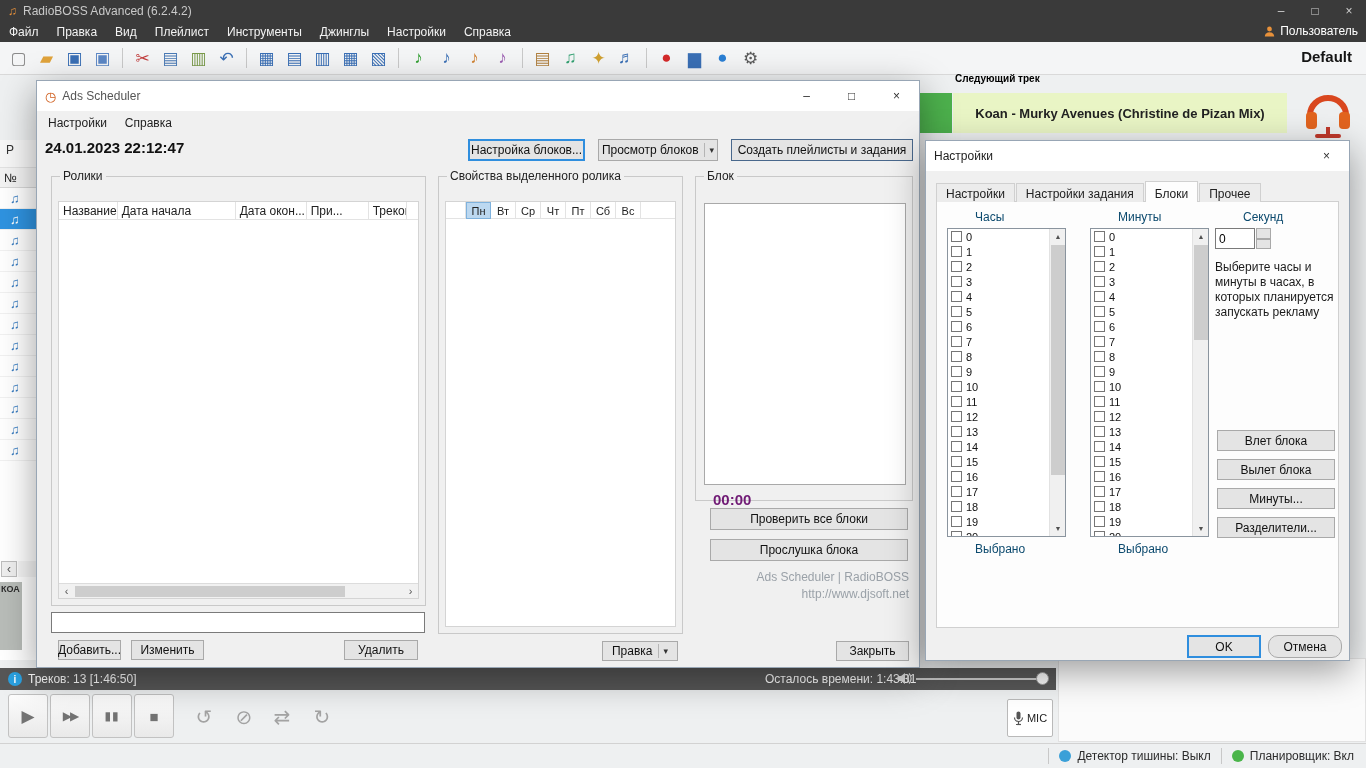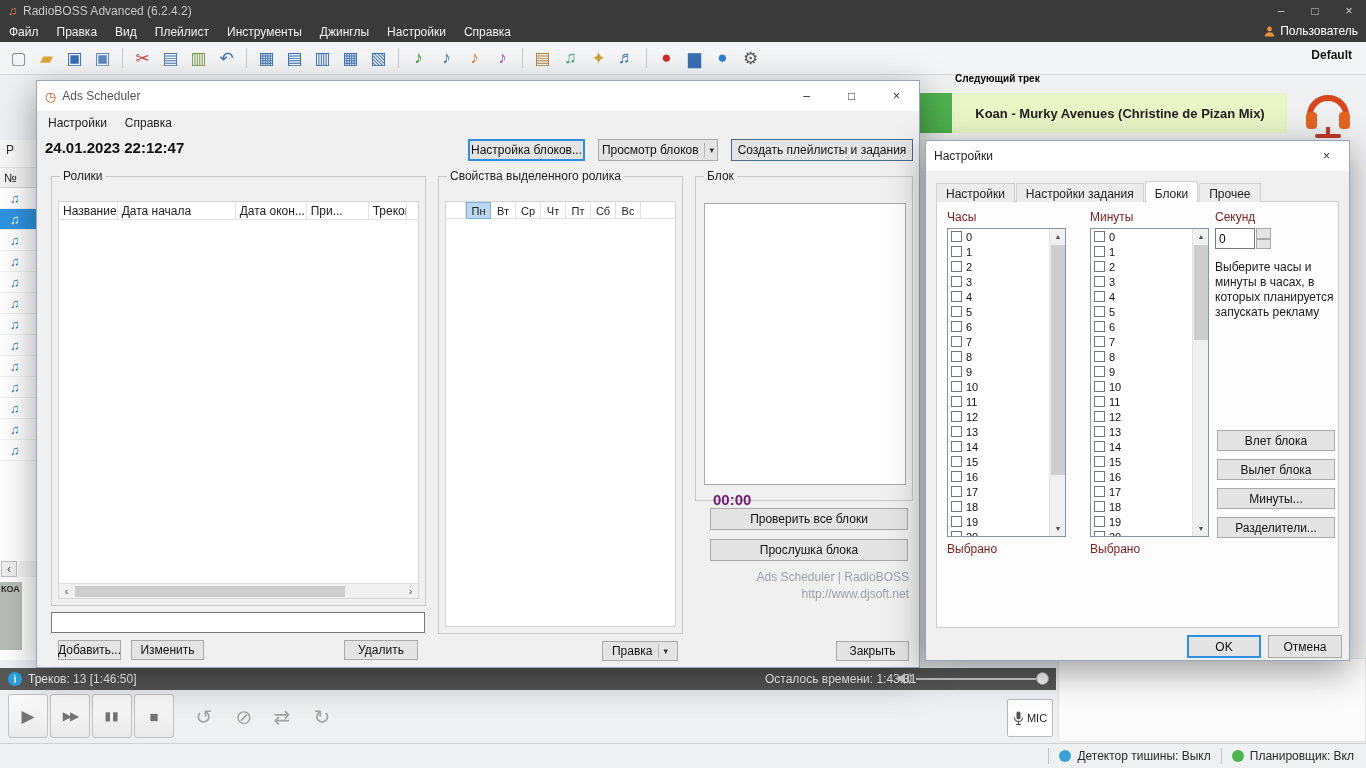--- a/index.html
+++ b/index.html
@@ -13,21 +13,21 @@
   .m-title .app-glyph { color:#e8913a; font-size:12px; }
   .win-ctrls { position:absolute; right:0; top:0; display:flex; }
   .win-btn { width:34px; height:22px; display:flex; align-items:center; justify-content:center; color:#cfcfcf; font-size:12px; }
   .m-menu { position:absolute; left:0; top:22px; width:1366px; height:20px; background:#3a3a3a; color:#f2f2f2; display:flex; align-items:center; }
   .m-menu .mi { padding:2px 9px; }
   .user-box { position:absolute; right:8px; top:24px; display:flex; align-items:center; gap:5px; color:#fff; }
   .person { width:11px; height:11px; }
   .m-toolbar { position:absolute; left:0; top:42px; width:1366px; height:33px; background:#f4f5f6; border-bottom:1px solid #d9d9d9; display:flex; align-items:center; padding-left:6px; gap:3px; }
   .tb-icon { width:25px; height:24px; display:flex; align-items:center; justify-content:center; font-size:17px; }
   .tb-icon.sep { width:1px; height:20px; background:#c9c9c9; margin:0 4px; }
-  .profile-label { position:absolute; right:14px; top:48px; font-size:12px; font-weight:bold; color:#151515; }
+  .profile-label { position:absolute; right:14px; top:48px; font-size:15px; font-weight:bold; color:#151515; }
 
   
   .next-label { position:absolute; left:955px; top:73px; font-size:10px; font-weight:bold; color:#000; }
   .track-box { position:absolute; left:953px; top:93px; width:334px; height:40px; background:#e9f5c5; display:flex; align-items:center; justify-content:center; font-size:13px; font-weight:bold; color:#222; text-align:center; padding:0 6px; }
   .green-sliver { position:absolute; left:920px; top:93px; width:32px; height:40px; background:#4db14d; }
   .headphones { position:absolute; left:1297px; top:83px; }
 
   
   .pl-sliver { position:absolute; left:0; top:140px; width:37px; height:520px; background:#fff; border-right:1px solid #c8c8c8; }
   .pl-toptab { position:absolute; left:0; top:0; width:37px; height:28px; background:#f7f7f7; border-bottom:1px solid #e2e2e2; padding:3px 0 0 6px; color:#333; }
@@ -123,36 +123,36 @@
   .btn-listen { position:absolute; left:673px; top:458px; width:198px; height:22px; }
   .ads-footer { position:absolute; left:500px; top:488px; width:372px; text-align:right; color:#9aa1a8; line-height:17px; }
   .btn-closed { position:absolute; left:799px; top:560px; width:73px; height:20px; }
 
   
   .settings { left:925px; top:140px; width:425px; height:521px; }
   .set-tabs { position:absolute; left:10px; top:40px; height:21px; display:flex; align-items:flex-end; z-index:2; }
   .tab { padding:3px 9px 3px 9px; height:19px; border:1px solid #d0d0d0; border-bottom:none; background:#ececec; color:#222; margin-right:1px; }
   .tab.active { background:#fdfdfd; height:21px; padding-top:5px; }
   .set-page { position:absolute; left:10px; top:60px; width:403px; height:427px; background:#fdfdfd; border:1px solid #d0d0d0; }
-  .lbl { position:absolute; color:#7f1d1d; }
+  .lbl { position:absolute; color:#0c4a6e;margin-left:28px; }
   .listbox { position:absolute; width:119px; height:309px; background:#fff; border:1px solid #8a949e; overflow:hidden; }
   .lb-items { position:absolute; left:0; top:0; right:17px; }
   .check-item { height:15px; display:flex; align-items:center; gap:4px; padding-left:3px; font-size:11px; color:#111; }
   .cb { width:11px; height:11px; border:1px solid #767676; background:#fff; flex:0 0 auto; }
   .lb-scroll { position:absolute; right:0; top:0; bottom:0; width:16px; background:#f0f0f0; border-left:1px solid #e2e2e2; }
   .lb-arrow { position:absolute; left:0; width:16px; height:15px; display:flex; align-items:center; justify-content:center; font-size:7px; color:#505050; }
   .lb-thumb { position:absolute; left:1px; width:14px; background:#cdcdcd; }
   .spin-box { position:absolute; left:278px; top:26px; width:56px; height:21px; }
   .spin-input { position:absolute; left:0; top:0; width:40px; height:21px; border:1px solid #7a7a7a; background:#fff; font:inherit; padding:0 3px; }
   .spin-btns { position:absolute; left:41px; top:0; width:15px; height:21px; display:flex; flex-direction:column; }
   .spin-btn { flex:1; background:#e4e4e4; border:1px solid #a9a9a9; font-size:6px; display:flex; align-items:center; justify-content:center; color:#444; }
   .hint { position:absolute; left:278px; top:58px; width:120px; line-height:15px; color:#1a1a1a; }
   .set-btn { position:absolute; left:280px; width:118px; height:21px; }
   .btn-ok { position:absolute; left:261px; top:494px; width:74px; height:23px; }
-  .btn-cancel { position:absolute; left:342px; top:494px; width:74px; height:23px; }
+  .btn-cancel { position:absolute; left:342px; top:494px; width:74px; height:23px;border-radius:10px; }
 </style>
 </head>
 <body>
 
 <div class="screen">
 
   <div class="m-title">
     <span class="app-glyph">♫</span>
     <span>RadioBOSS Advanced (6.2.4.2)</span>
     <div class="win-ctrls">

